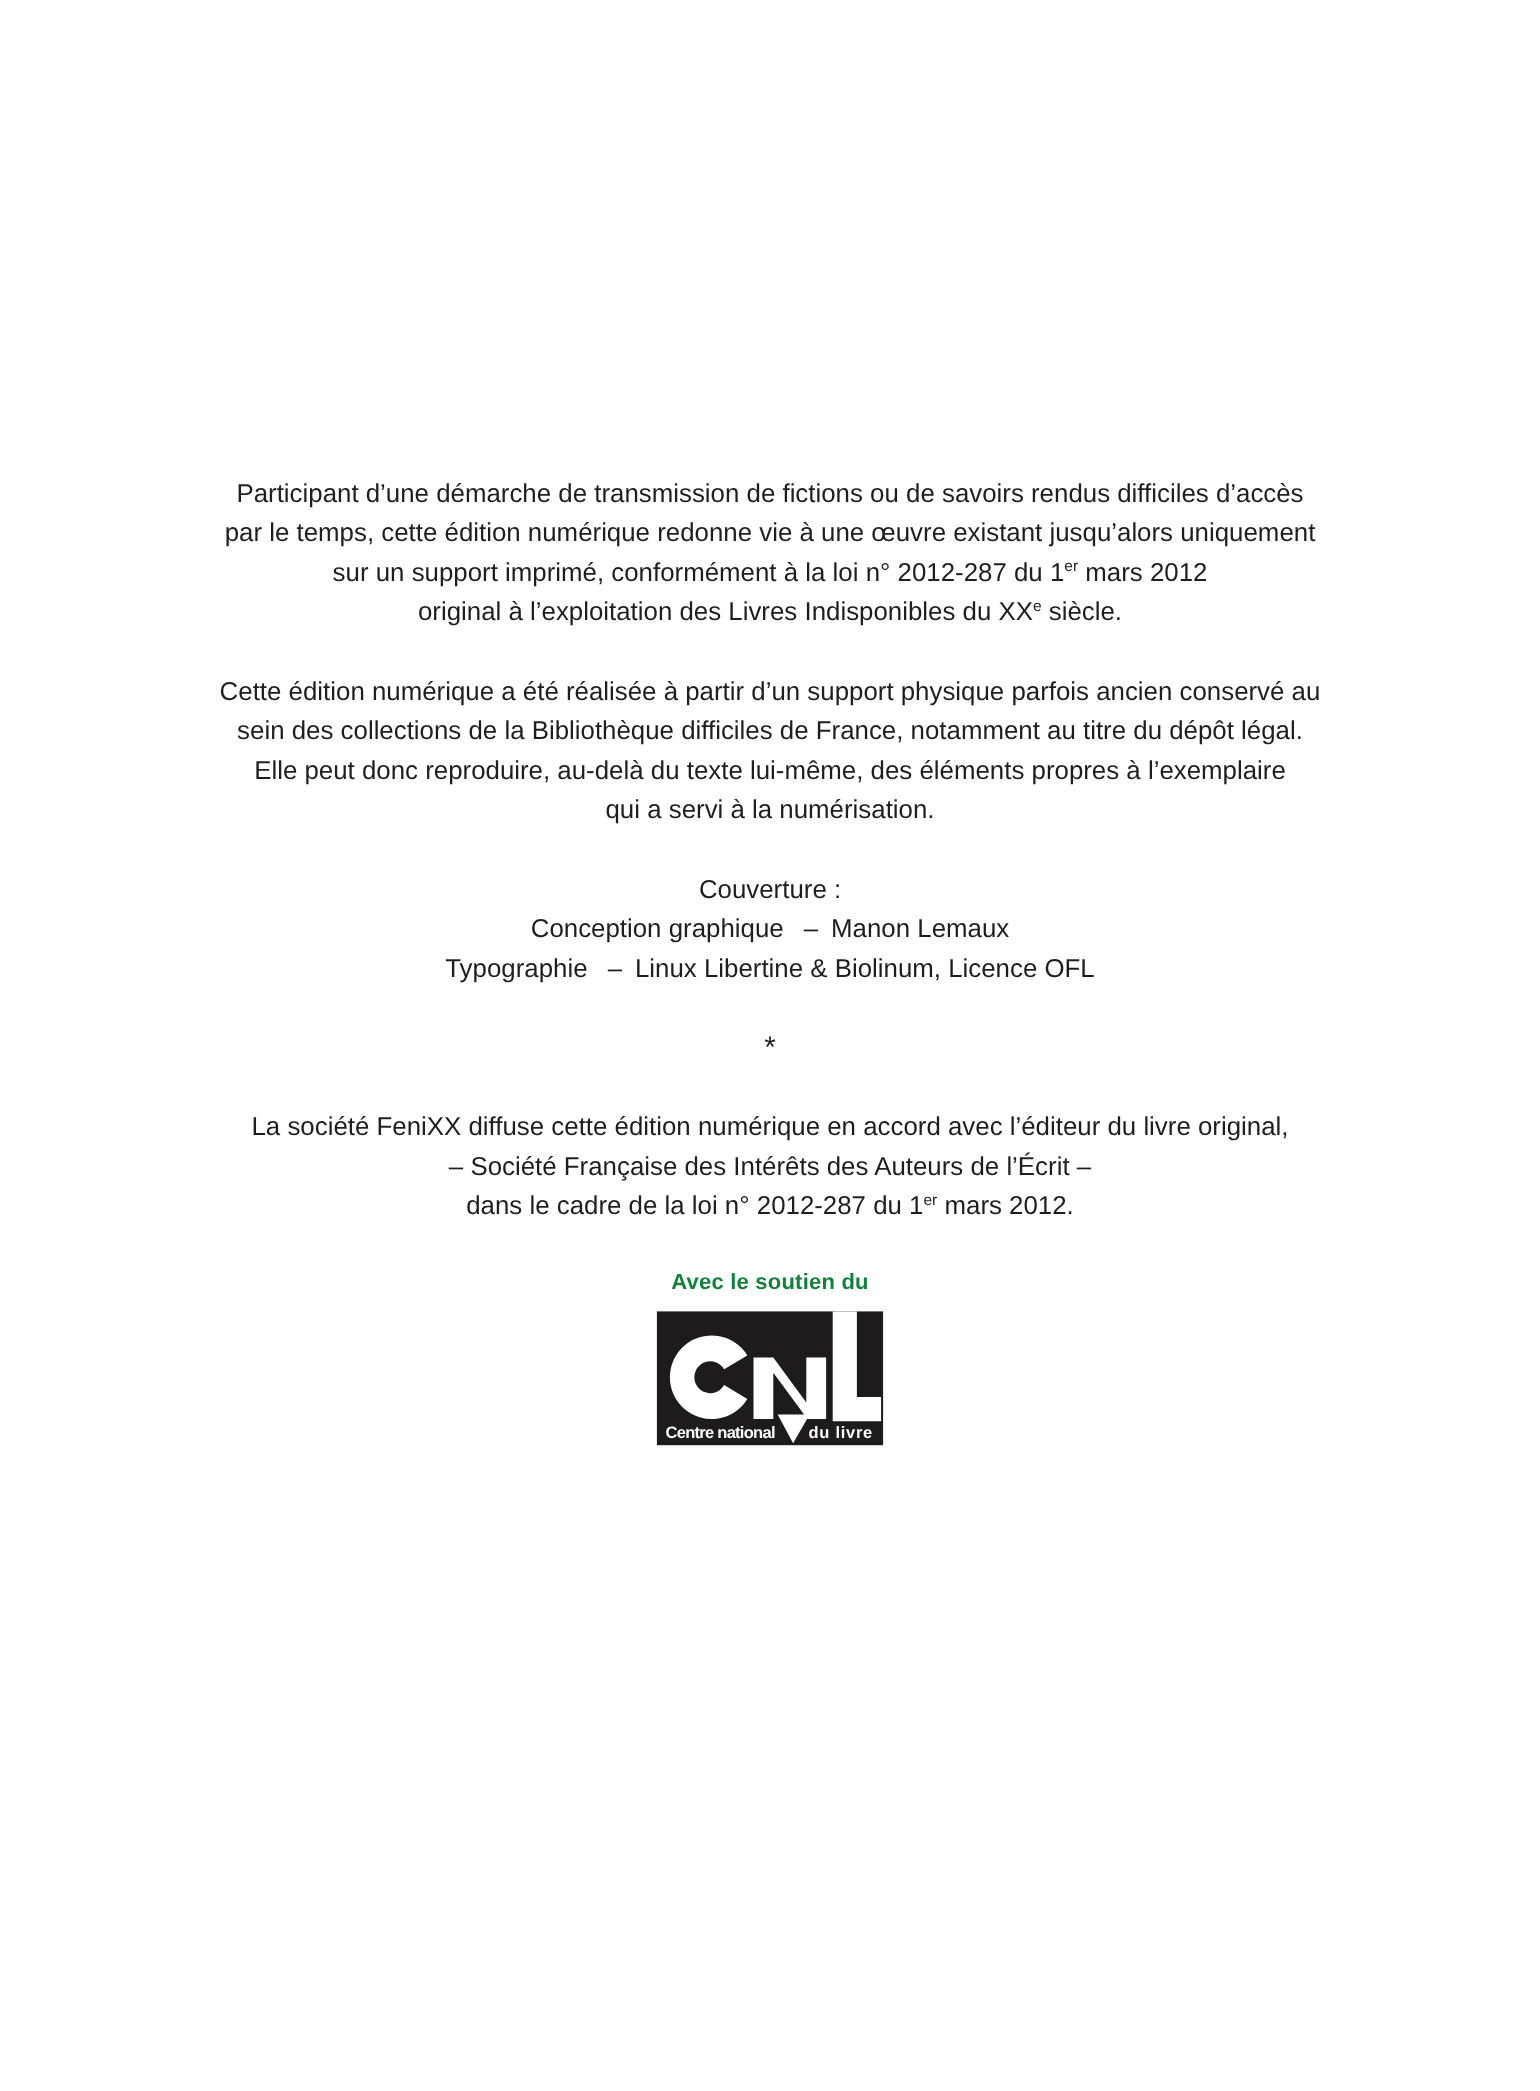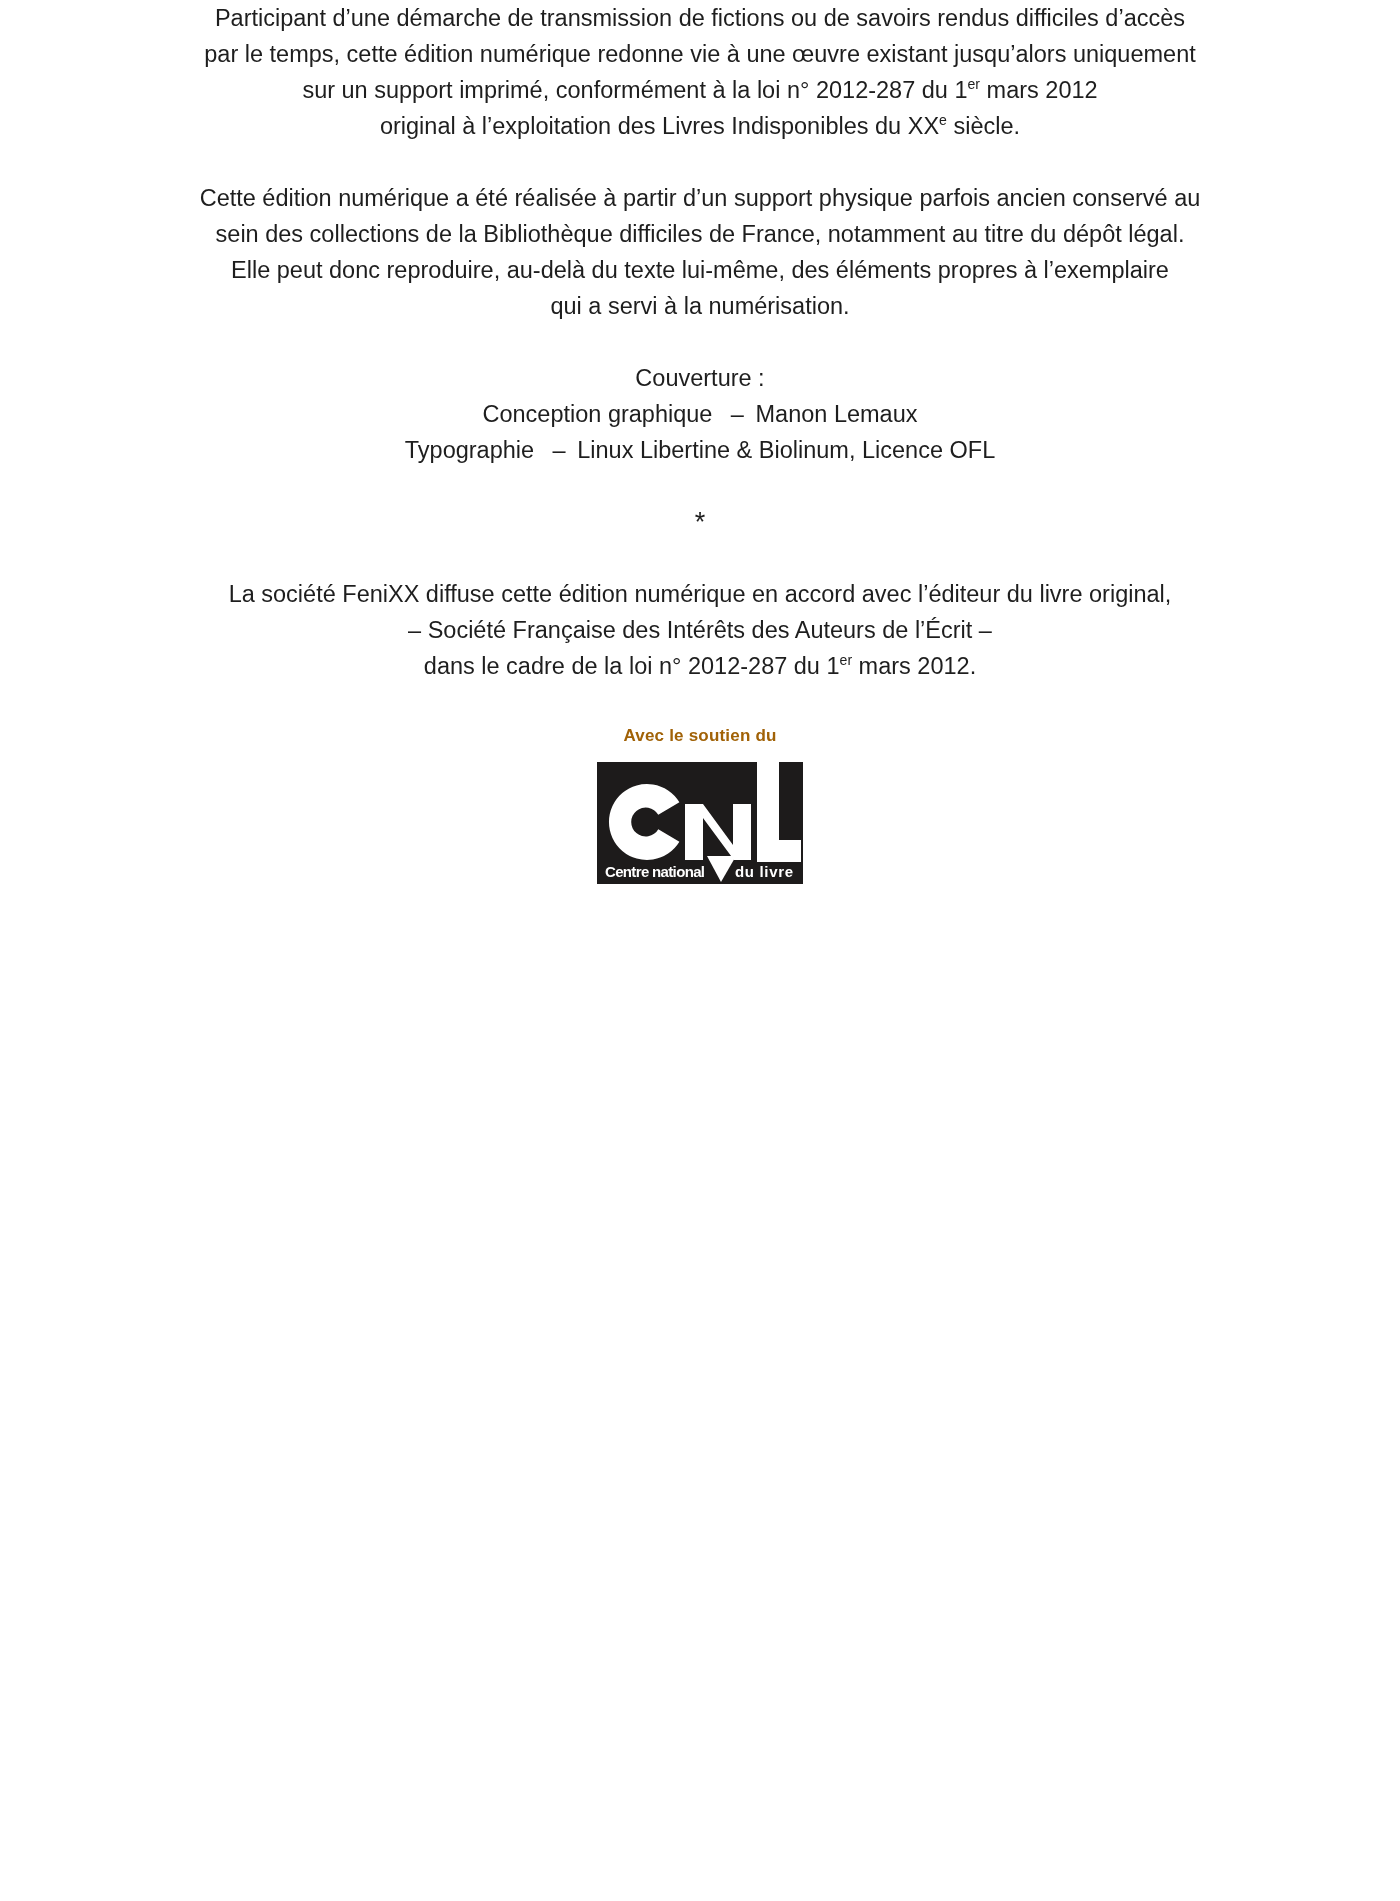--- a/index.html
+++ b/index.html
@@ -8,20 +8,21 @@
   }
   body {
     width: 1400px;
     height: 1901px;
     background: #ffffff;
     font-family: "Liberation Sans", "DejaVu Sans", sans-serif;
     color: #1e1e1e;
     overflow: hidden;
   }
   .colophon {
+    padding-top: 430px;
     text-align: center;
   }
   .para {
     font-size: 23.5px;
     line-height: 36px;
     margin: 0 0 36px 0;
     font-weight: 400;
   }
   .para .line {
     white-space: pre-wrap;
@@ -31,24 +32,24 @@
     line-height: 0;
     vertical-align: super;
   }
   .asterisk-para {
     font-size: 27px;
   }
   .cnl-lockup {
     margin-top: 20px;
   }
   .cnl-support {
-    font-size: 17px;
+    font-size: 20px;
     line-height: 32px;
     font-weight: 600;
-    color: #a16207;
+    color: #15803d;
     letter-spacing: 0.2px;
   }
   .cnl-logo-wrap {
     margin-top: 10px;
   }
   .cnl-logo-wrap svg {
     display: inline-block;
     vertical-align: top;
   }
 </style>

